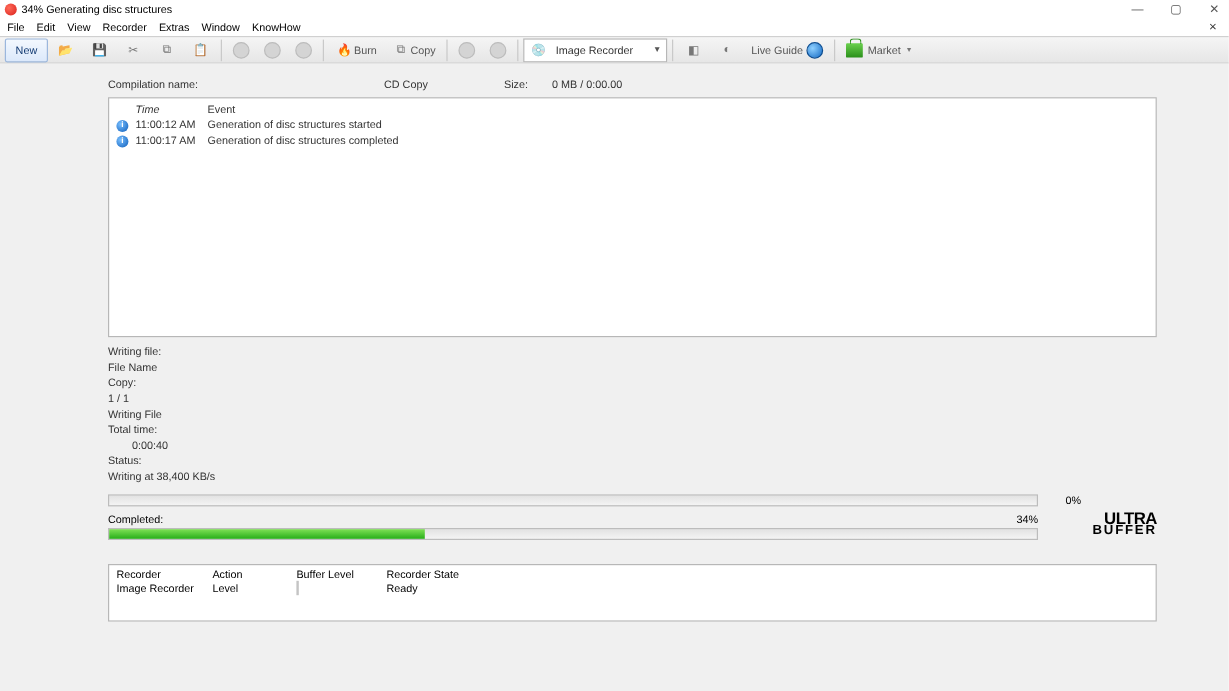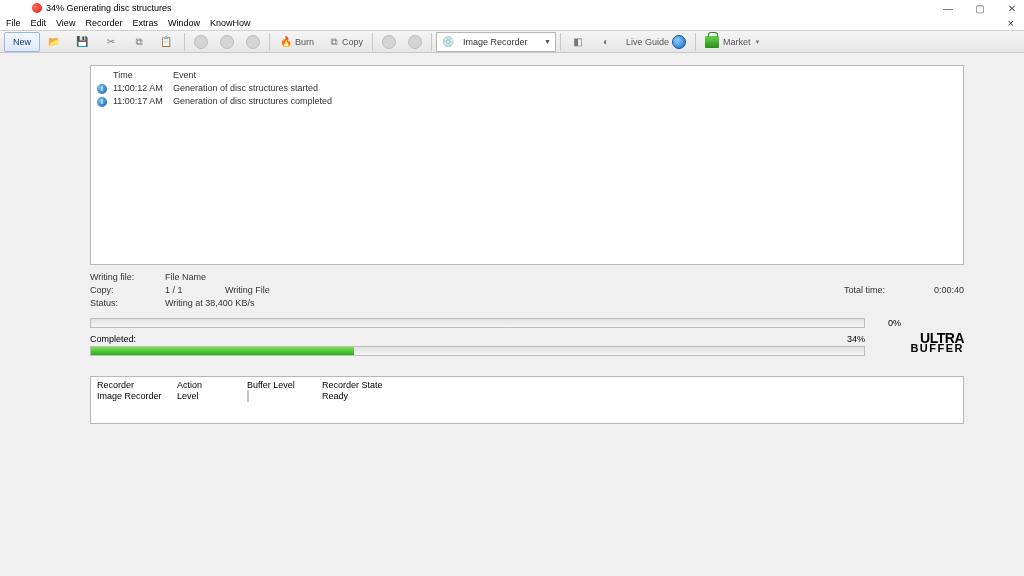--- a/index.html
+++ b/index.html
@@ -15,21 +15,21 @@
   }
   
   .titlebar {
     height: 16px;
     display: flex;
     align-items: center;
     justify-content: space-between;
     padding: 0 4px;
     background: #fff;
   }
-  .titlebar-left { display: flex; align-items: center; gap: 4px; margin-left: 28px; }
+  .titlebar-left { display: flex; align-items: center; gap: 4px; }
   .app-icon {
     width: 10px; height: 10px; border-radius: 50%;
     background: radial-gradient(circle at 35% 35%, #ff6a5a, #d9201a);
   }
   .title-text { font-size: 9px; }
   .win-controls { display: flex; gap: 16px; align-items: center; font-size: 10px; color: #555; }
   .win-btn { width: 16px; text-align: center; cursor: default; }
   
   .menubar {
     height: 14px;
@@ -106,30 +106,30 @@
     border: 1px solid #b7b7b7;
     height: 200px;
     padding: 4px 6px;
     font-size: 9px;
     color: #333;
     margin-bottom: 6px;
     overflow: hidden;
   }
   .log-head { display: flex; gap: 0; margin-bottom: 2px; }
   .log-head .c-icon { width: 16px; }
-  .log-head .c-time { width: 60px; }
+  .log-head .c-time { width: 60px; font-style: italic; }
   .log-head .c-evt { flex: 1; }
   .log-row { display: flex; gap: 0; align-items: center; line-height: 13px; }
   .info-dot { width: 10px; height: 10px; border-radius: 50%; background: radial-gradient(circle at 35% 35%, #79bfff, #0b5bb8); display:inline-flex;align-items:center;justify-content:center;color:#fff;font-size:7px;font-weight:bold; margin-right:4px;}
   .log-row .c-icon { width:16px; display:flex; align-items:center; }
   .log-row .c-time { width: 60px; }
   .log-row .c-evt { flex: 1; }
   
   .status-block { font-size: 9px; color: #333; margin-bottom: 8px; }
-  .status-block .srow { display: flex; line-height: 13px; }
+  .status-block .srow { display: flex; line-height: 13px; flex-direction: column; }
   .status-block .k { width: 75px; }
   .status-block .v { width: 60px; }
   .status-block .v2 { width: 220px; }
   .status-block .spacer { flex: 1; }
   .status-block .rt { width: 70px; text-align: left; }
   .status-block .rv { width: 50px; text-align: right; }
   
   .progress-wrap { margin-bottom: 6px; }
   .pb-outer {
     height: 10px; width: 775px;
@@ -293,20 +293,26 @@
   <span class="tb-sep"></span>
   <span class="tb-btn">
     <span class="basket"></span>
     <span style="margin-left:4px">Market</span>
     <span style="font-size:6px;margin-left:4px;color:#777">▼</span>
   </span>
 </div>
 
 <div class="content">
 
+  <div class="row summary-row">
+    <span class="lbl">Compilation name:</span>
+    <span class="mid">CD Copy</span>
+    <span class="szlbl">Size:</span>
+    <span class="szval">0 MB  /   0:00.00</span>
+  </div>
 
   <div class="log-box">
     <div class="log-head">
       <span class="c-icon"></span>
       <span class="c-time">Time</span>
       <span class="c-evt">Event</span>
     </div>
     <div class="log-row">
       <span class="c-icon">
           <span class="info-dot">i</span>

